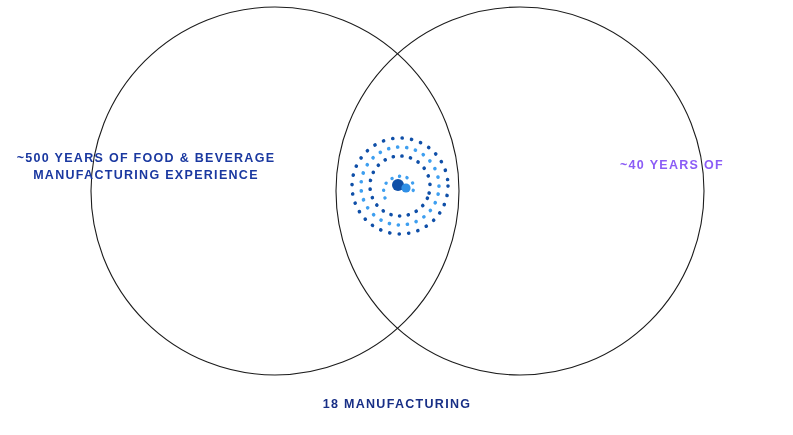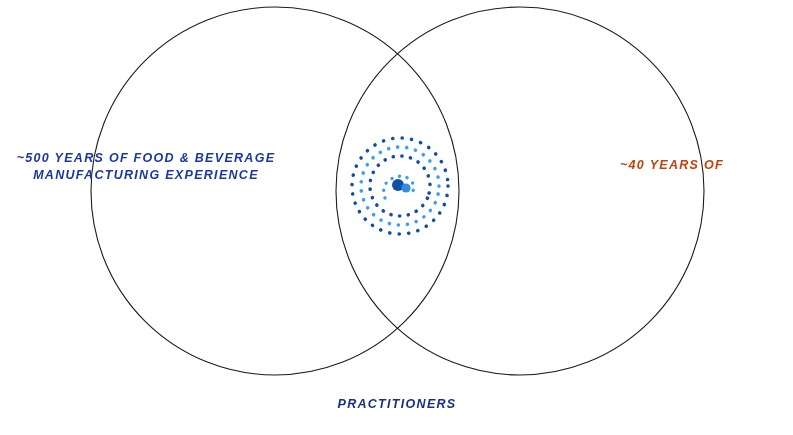--- a/index.html
+++ b/index.html
@@ -7,39 +7,38 @@
     padding: 0;
     background: #ffffff;
     font-family: "Liberation Sans", sans-serif;
   }
   .stage {
     position: relative;
     width: 793px;
     height: 435px;
     background: #ffffff;
     overflow: hidden;
-    font-style: italic;
   }
   .venn-svg {
     position: absolute;
     top: 0;
     left: 0;
   }
   .label {
     position: absolute;
     text-align: center;
     font-weight: 700;
     font-size: 12.5px;
     line-height: 17px;
     letter-spacing: 1.3px;
     text-transform: uppercase;
   }
   .label span { display: block; }
   .label-left   { left: -2px;  top: 150px; width: 296px; color: #1a38a0; }
-  .label-right  { left: 552px; top: 157px; width: 240px; color: #c2410c; }
+  .label-right  { left: 552px; top: 157px; width: 240px; color: #8b5cf6; }
   .label-bottom { left: 277px; top: 396px; width: 240px; color: #182f86; }
 </style>
 </head>
 <body>
 
 <div class="stage">
 
   <svg class="venn-svg" width="793" height="435" viewBox="0 0 793 435">
 
     <circle cx="275" cy="191" r="184" fill="none" stroke="#1c1c1c" stroke-width="1.1"></circle>
@@ -64,16 +63,16 @@
   <div class="label label-left">
     <span>~500 YEARS OF FOOD &amp; BEVERAGE</span>
     <span>MANUFACTURING EXPERIENCE</span>
   </div>
 
   <div class="label label-right">
     <span>~40 YEARS OF</span>
   </div>
 
   <div class="label label-bottom">
-    <span>PRACTITIONERS</span>
+    <span>18 MANUFACTURING</span>
   </div>
 
 </div>
 
 </body></html>

